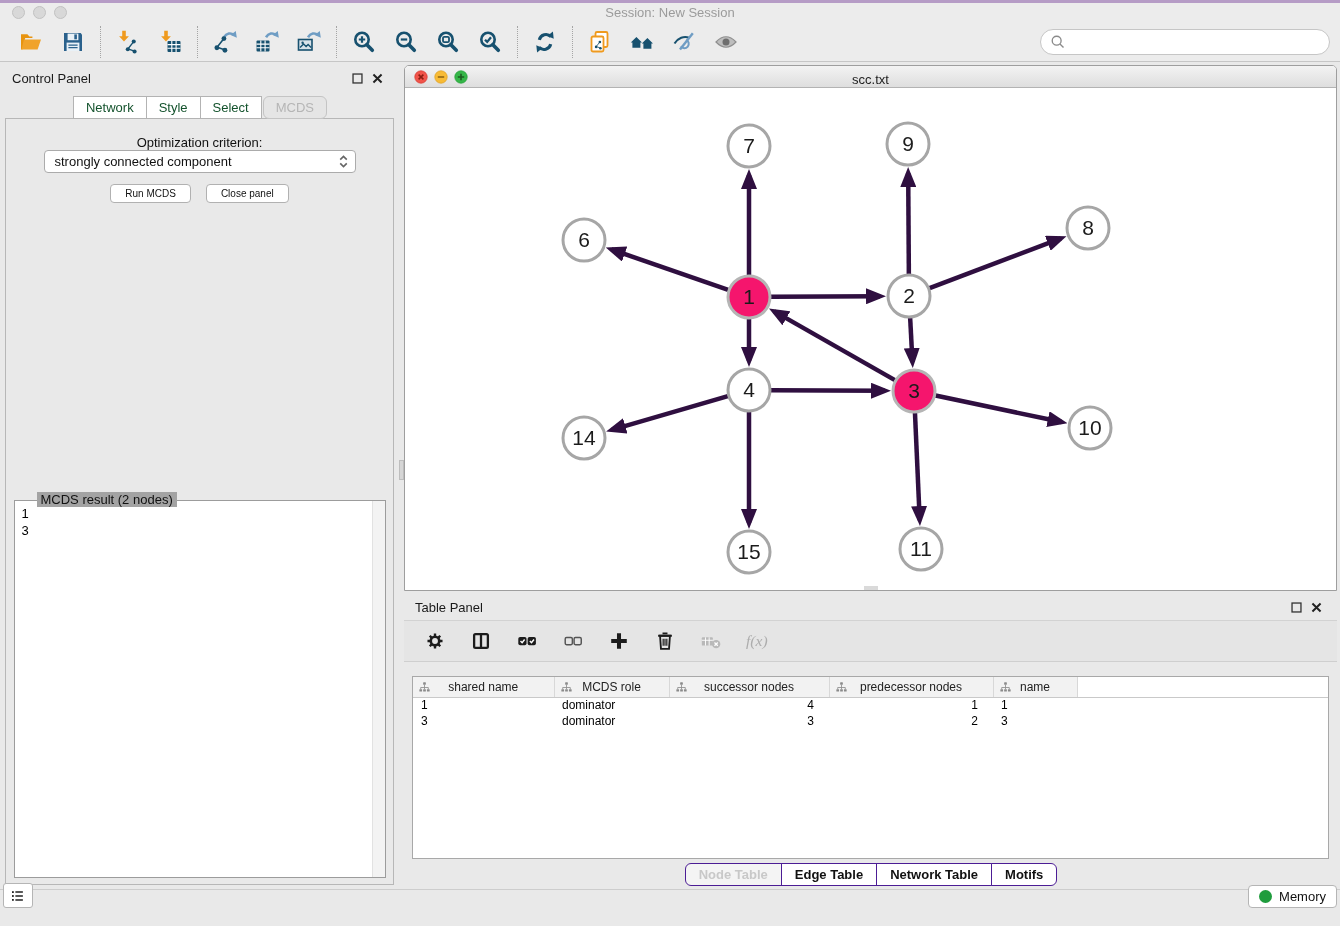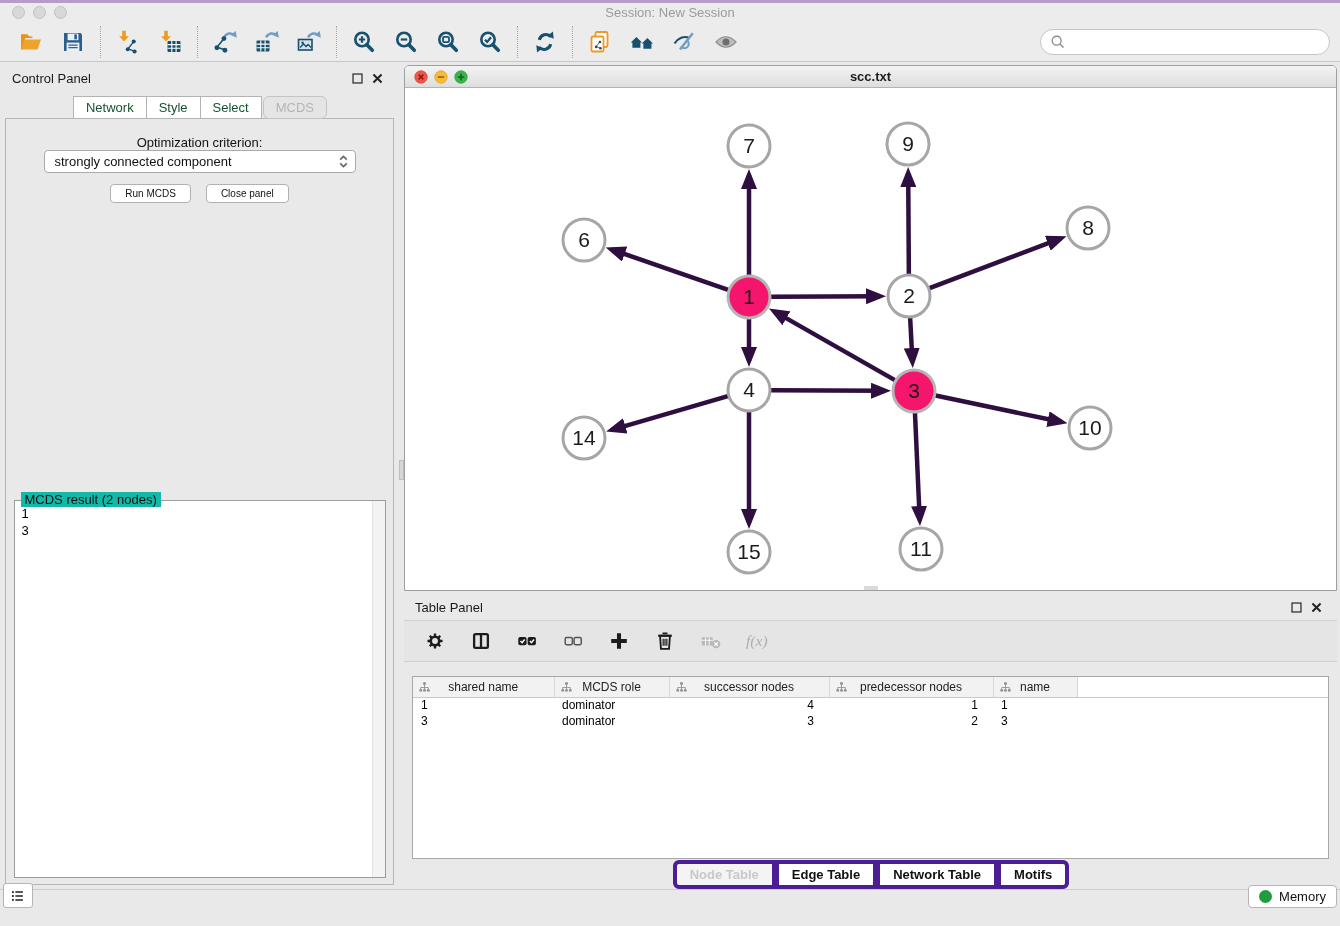--- a/index.html
+++ b/index.html
@@ -50,36 +50,36 @@
               display:flex; flex-direction:column; align-items:center; padding-top:16px; }
   .opt-label { font-size:13px; color:#111; }
   .select { width:312px; height:23px; background:#fff; border:1px solid #ababab; border-radius:4px;
             display:flex; align-items:center; padding:0 4px 0 10px; font-size:13px; color:#111; cursor:pointer; }
   .select .sp { flex:1; }
   .btn-row { display:flex; gap:15px; margin-top:11px; }
   .btn { background:#fff; border:1px solid #b1b1b1; border-radius:4px; font-size:10px;
          padding:3px 14px; color:#111; cursor:pointer; font-family:inherit; }
   .result-box { position:relative; border:1px solid #9c9c9c; width:372px; flex:none;
                 height:378px; background:#fff; margin-top:auto; margin-bottom:6px; }
-  .result-legend { position:absolute; top:-9px; left:6px; background:#14b8a6; padding:0 4px;
+  .result-legend { position:absolute; top:-9px; left:22px; background:#a3a3a3; padding:0 4px;
                    font-size:13px; color:#111; }
   .result-scroll { position:absolute; right:0; top:0; bottom:0; width:13px; background:#f3f3f3; border-left:1px solid #e2e2e2; }
   .result-text { padding:4px 18px 4px 7px; font-size:13px; line-height:17px; white-space:pre; color:#000; height:100%; overflow:hidden; }
 
   
   .splitter { width:5px; position:relative; }
   .splitter .grip { position:absolute; top:398px; left:0; width:5px; height:20px;
                     background:#d6d6d6; border:1px solid #bdbdbd; }
 
   
   .right-col { flex:1; display:flex; flex-direction:column; padding:3px 3px 0 0; }
   .network-window { height:526px; border:1px solid #9e9e9e; border-radius:5px 5px 0 0;
                     overflow:hidden; display:flex; flex-direction:column; background:#fff; }
   .net-titlebar { height:22px; background:linear-gradient(#f3f3f3,#dedede); border-bottom:1px solid #b3b3b3;
-                  position:relative; display:flex; align-items:center; flex:none;font-weight:bold; }
+                  position:relative; display:flex; align-items:flex-end; flex:none; }
   .net-dots { position:absolute; left:9px; top:4px; display:flex; gap:6px; }
   .net-title { flex:1; text-align:center; font-size:13px; color:#1d1d1d; }
   .net-canvas { flex:1; position:relative; background:#fff; }
   .net-canvas svg { position:absolute; inset:0; }
   .canvas-grip { position:absolute; bottom:0; left:calc(50% - 7px); width:14px; height:4px; background:#dadada; }
 
   
   .table-panel { flex:1; display:flex; flex-direction:column; margin-top:3px; }
   .tp-header { display:flex; align-items:center; height:26px; padding:0 11px; font-size:13px; color:#1a1a1a; }
   .tp-header .sp { flex:1; }
@@ -90,21 +90,21 @@
   .ttbtn.disabled { cursor:default; }
   .tbl-wrap { margin:14px 8px 0 8px; flex:1; background:#fff; border:1px solid #a8a8a8; overflow:hidden; }
   table { border-collapse:collapse; width:100%; font-size:12px; table-layout:fixed; }
   th { height:20px; background:#f2f2f2; border-right:1px solid #d8d8d8; border-bottom:1px solid #c9c9c9;
        font-weight:normal; color:#222; position:relative; text-align:center; padding:0; cursor:pointer; }
   th .hicon { position:absolute; left:5px; top:4px; }
   th.filler { background:#fff; border-right:none; cursor:default; }
   td { height:16px; padding:0 8px; color:#000; overflow:hidden; white-space:nowrap; }
   td.r { text-align:right; padding-right:15px; }
   .tbl-tabs { height:30px; display:flex; align-items:center; justify-content:center; }
-  .seg { background:#fff; border:4px solid #4c1d95; padding:3px 13px; font-size:13px; font-weight:600;
+  .seg { background:#fff; border:1px solid #4c1d95; padding:3px 13px; font-size:13px; font-weight:600;
          color:#111; margin-right:-1px; cursor:pointer; font-family:inherit; }
   .seg:first-child { border-radius:6px 0 0 6px; }
   .seg:last-child  { border-radius:0 6px 6px 0; }
   .seg.active { color:#c8c8c8; background:#f4f4f4; cursor:default; }
 
   
   .statusbar { height:19px; border-top:1px solid #cdcdcd; display:flex; align-items:flex-end; padding:0 3px; background:#e9e9e9; }
   .sq-btn { width:30px; height:25px; background:#fff; border:1px solid #b5b5b5; border-radius:3px;
             display:flex; align-items:center; justify-content:center; padding:0; cursor:pointer; }
   .memory-btn { margin-left:auto; display:flex; align-items:center; gap:7px; background:#fff;

